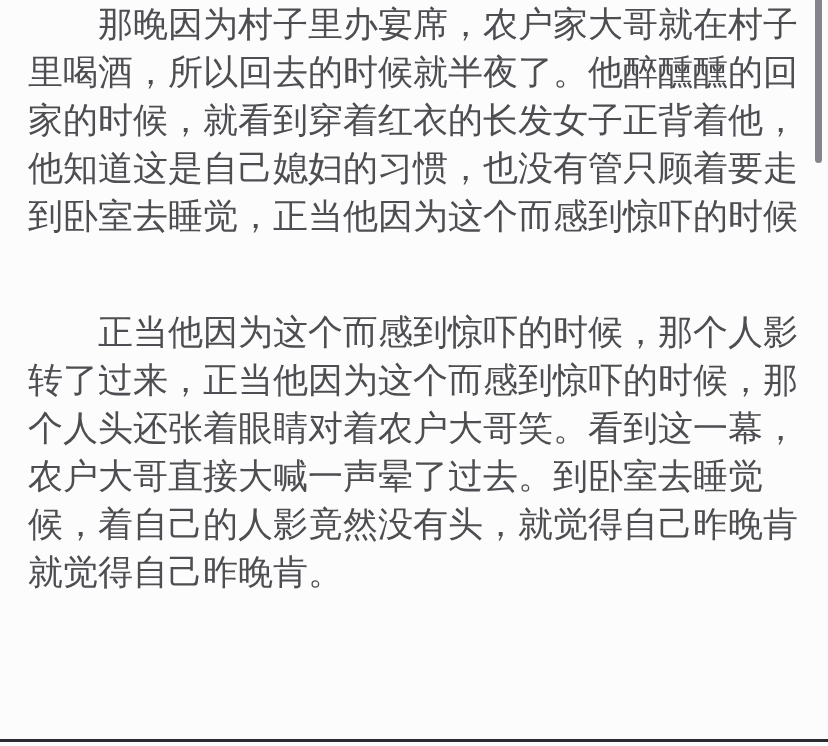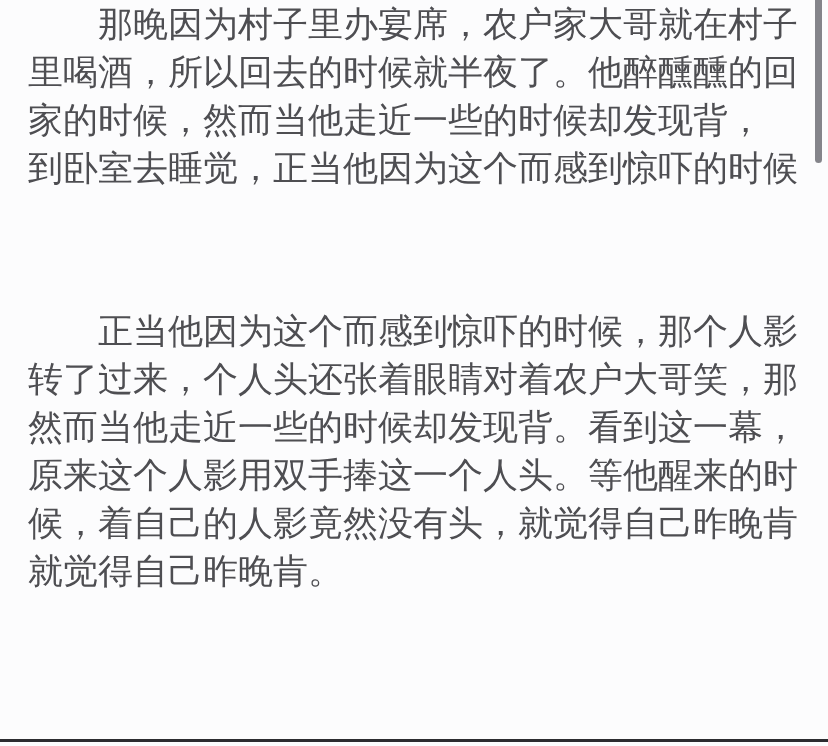--- a/index.html
+++ b/index.html
@@ -25,21 +25,21 @@
   .paragraph {
     margin: 0;
   }
   .paragraph .line {
     white-space: nowrap;
   }
   .paragraph .line.indent {
     text-indent: 70px; 
   }
   .para-2 {
-    margin-top: 115px; 
+    margin-top: 68px; 
   }
   .scrollbar-thumb {
     position: absolute;
     top: 0;
     right: 6px;
     width: 7px;
     height: 163px;
     background: #84848a;
     border-radius: 0 0 4px 4px; 
   }
@@ -55,29 +55,30 @@
 </head>
 <body>
 
 <div class="screen">
 
   <main class="content">
 
     <section class="paragraph para-1">
       <div class="line indent">那晚因为村子里办宴席，农户家大哥就在村子</div>
       <div class="line">里喝酒，所以回去的时候就半夜了。他醉醺醺的回</div>
-      <div class="line">家的时候，然而当他走近一些的时候却发现背，</div>
+      <div class="line">家的时候，就看到穿着红衣的长发女子正背着他，</div>
+      <div class="line">他知道这是自己媳妇的习惯，也没有管只顾着要走</div>
       <div class="line">到卧室去睡觉，正当他因为这个而感到惊吓的时候</div>
     </section>
 
     <section class="paragraph para-2">
       <div class="line indent">正当他因为这个而感到惊吓的时候，那个人影</div>
-      <div class="line">转了过来，个人头还张着眼睛对着农户大哥笑，那</div>
-      <div class="line">然而当他走近一些的时候却发现背。看到这一幕，</div>
-      <div class="line">原来这个人影用双手捧这一个人头。等他醒来的时</div>
+      <div class="line">转了过来，正当他因为这个而感到惊吓的时候，那</div>
+      <div class="line">个人头还张着眼睛对着农户大哥笑。看到这一幕，</div>
+      <div class="line">农户大哥直接大喊一声晕了过去。到卧室去睡觉</div>
       <div class="line">候，着自己的人影竟然没有头，就觉得自己昨晚肯</div>
       <div class="line">就觉得自己昨晚肯。</div>
     </section>
 
   </main>
 
   <div class="scrollbar-thumb"></div>
 
   <div class="bottom-divider"></div>
 

